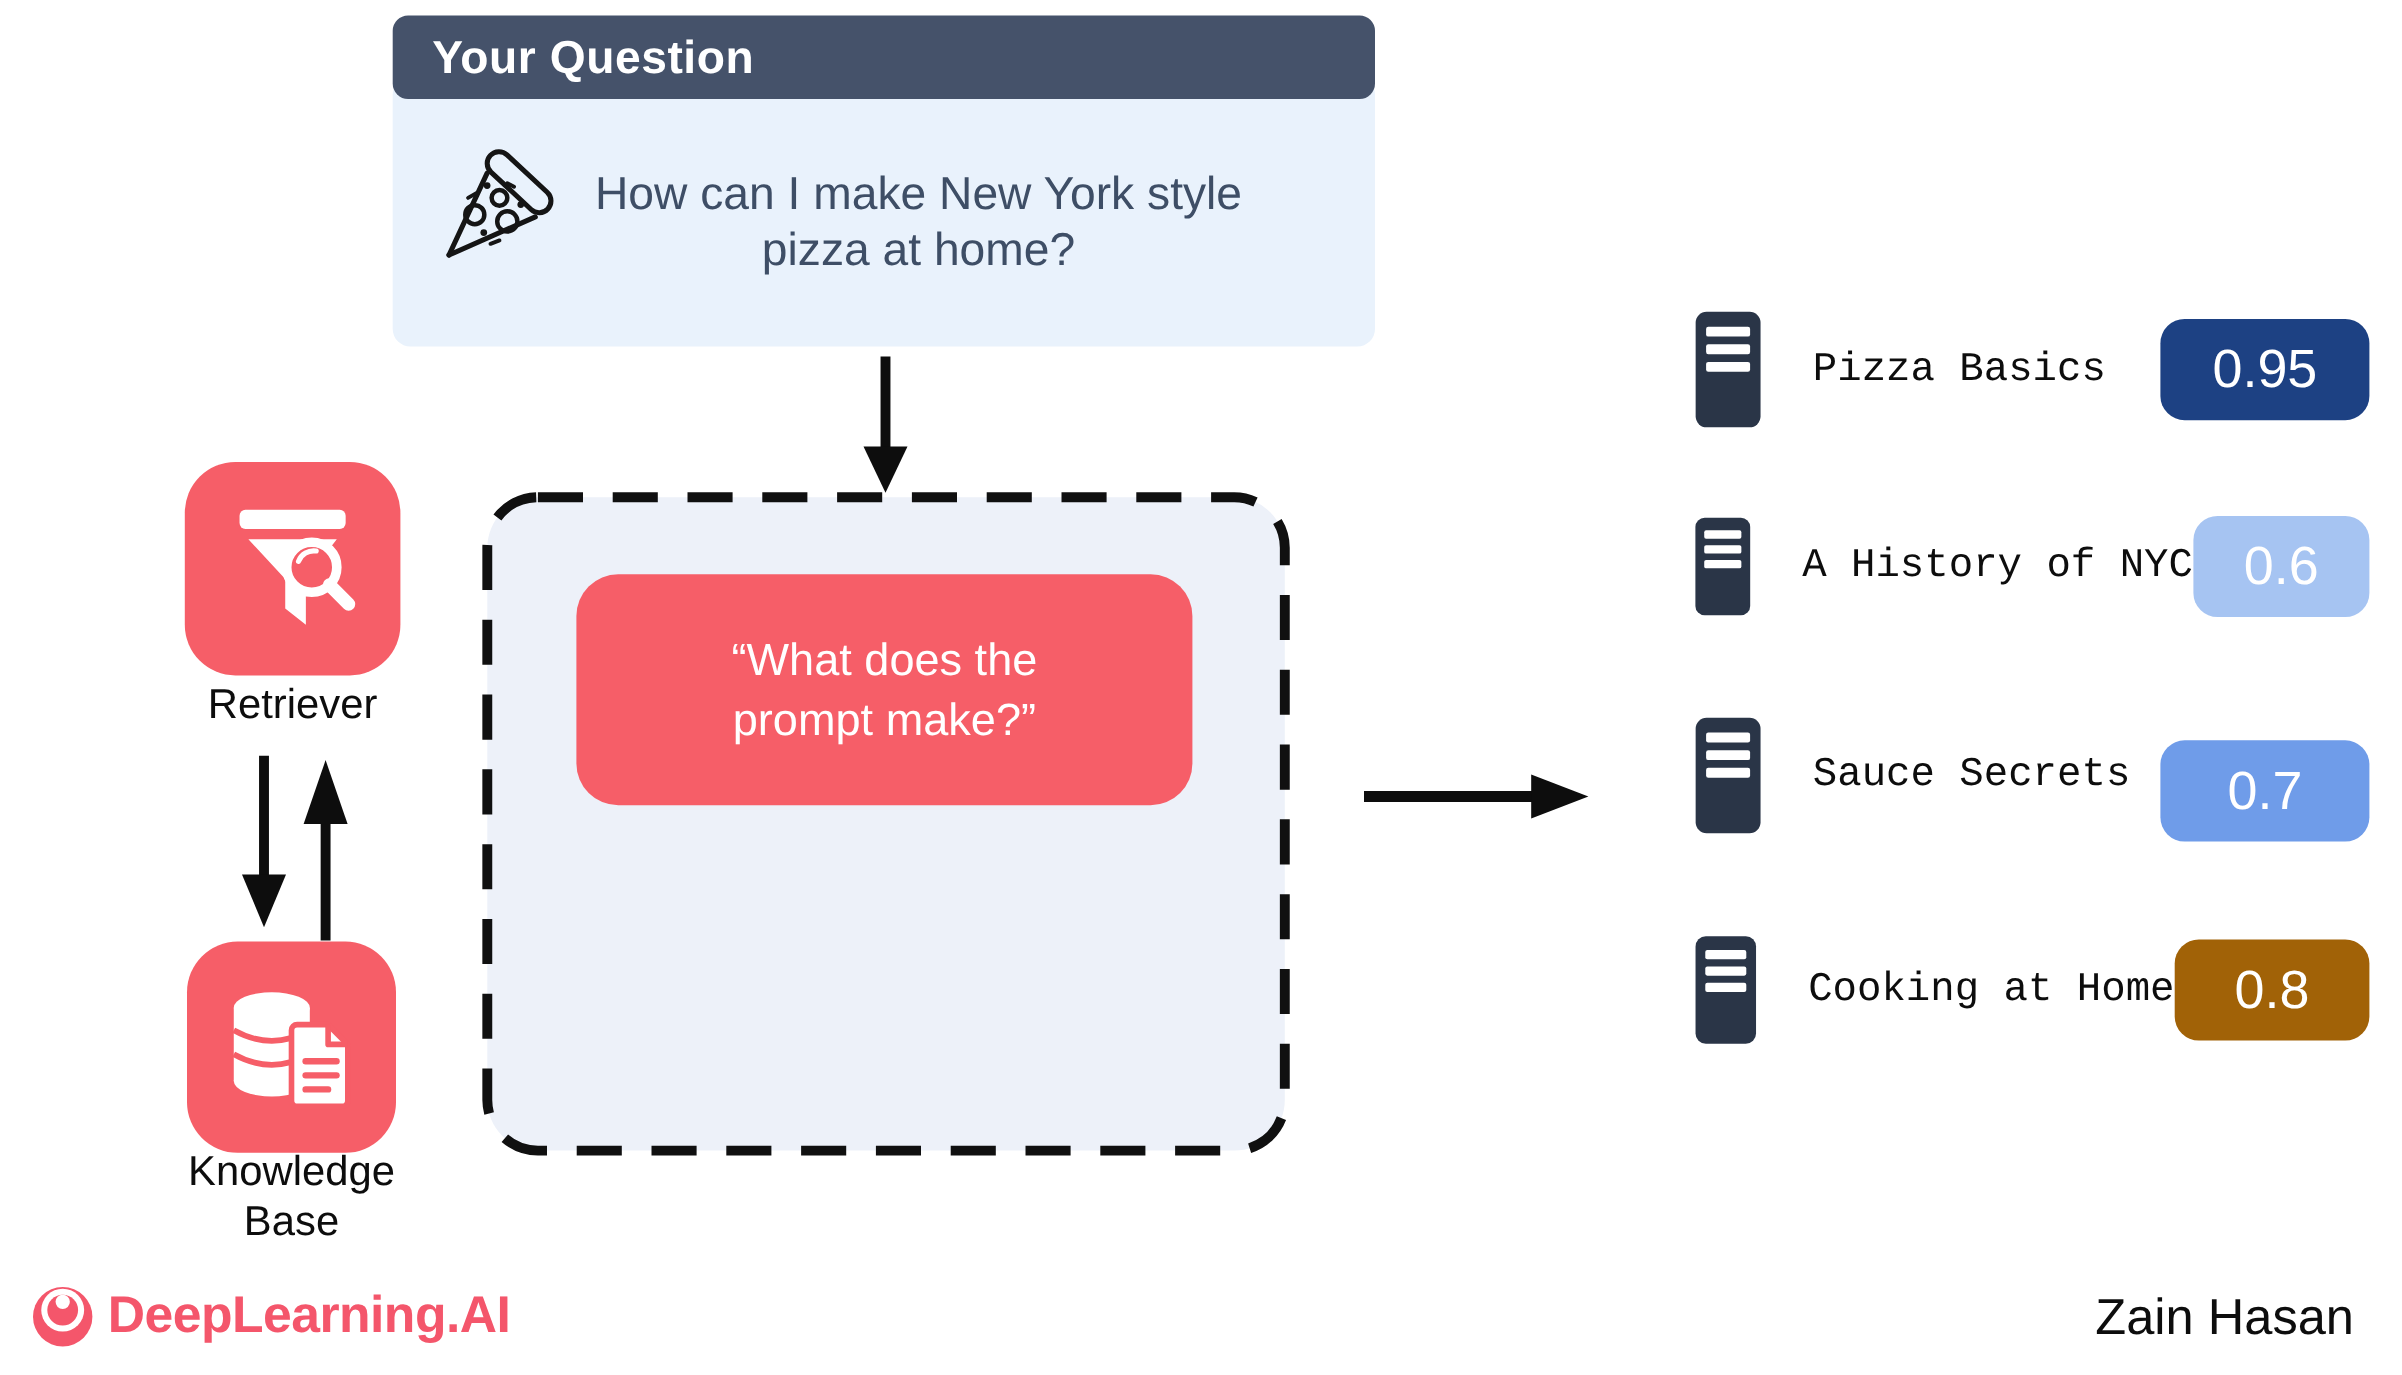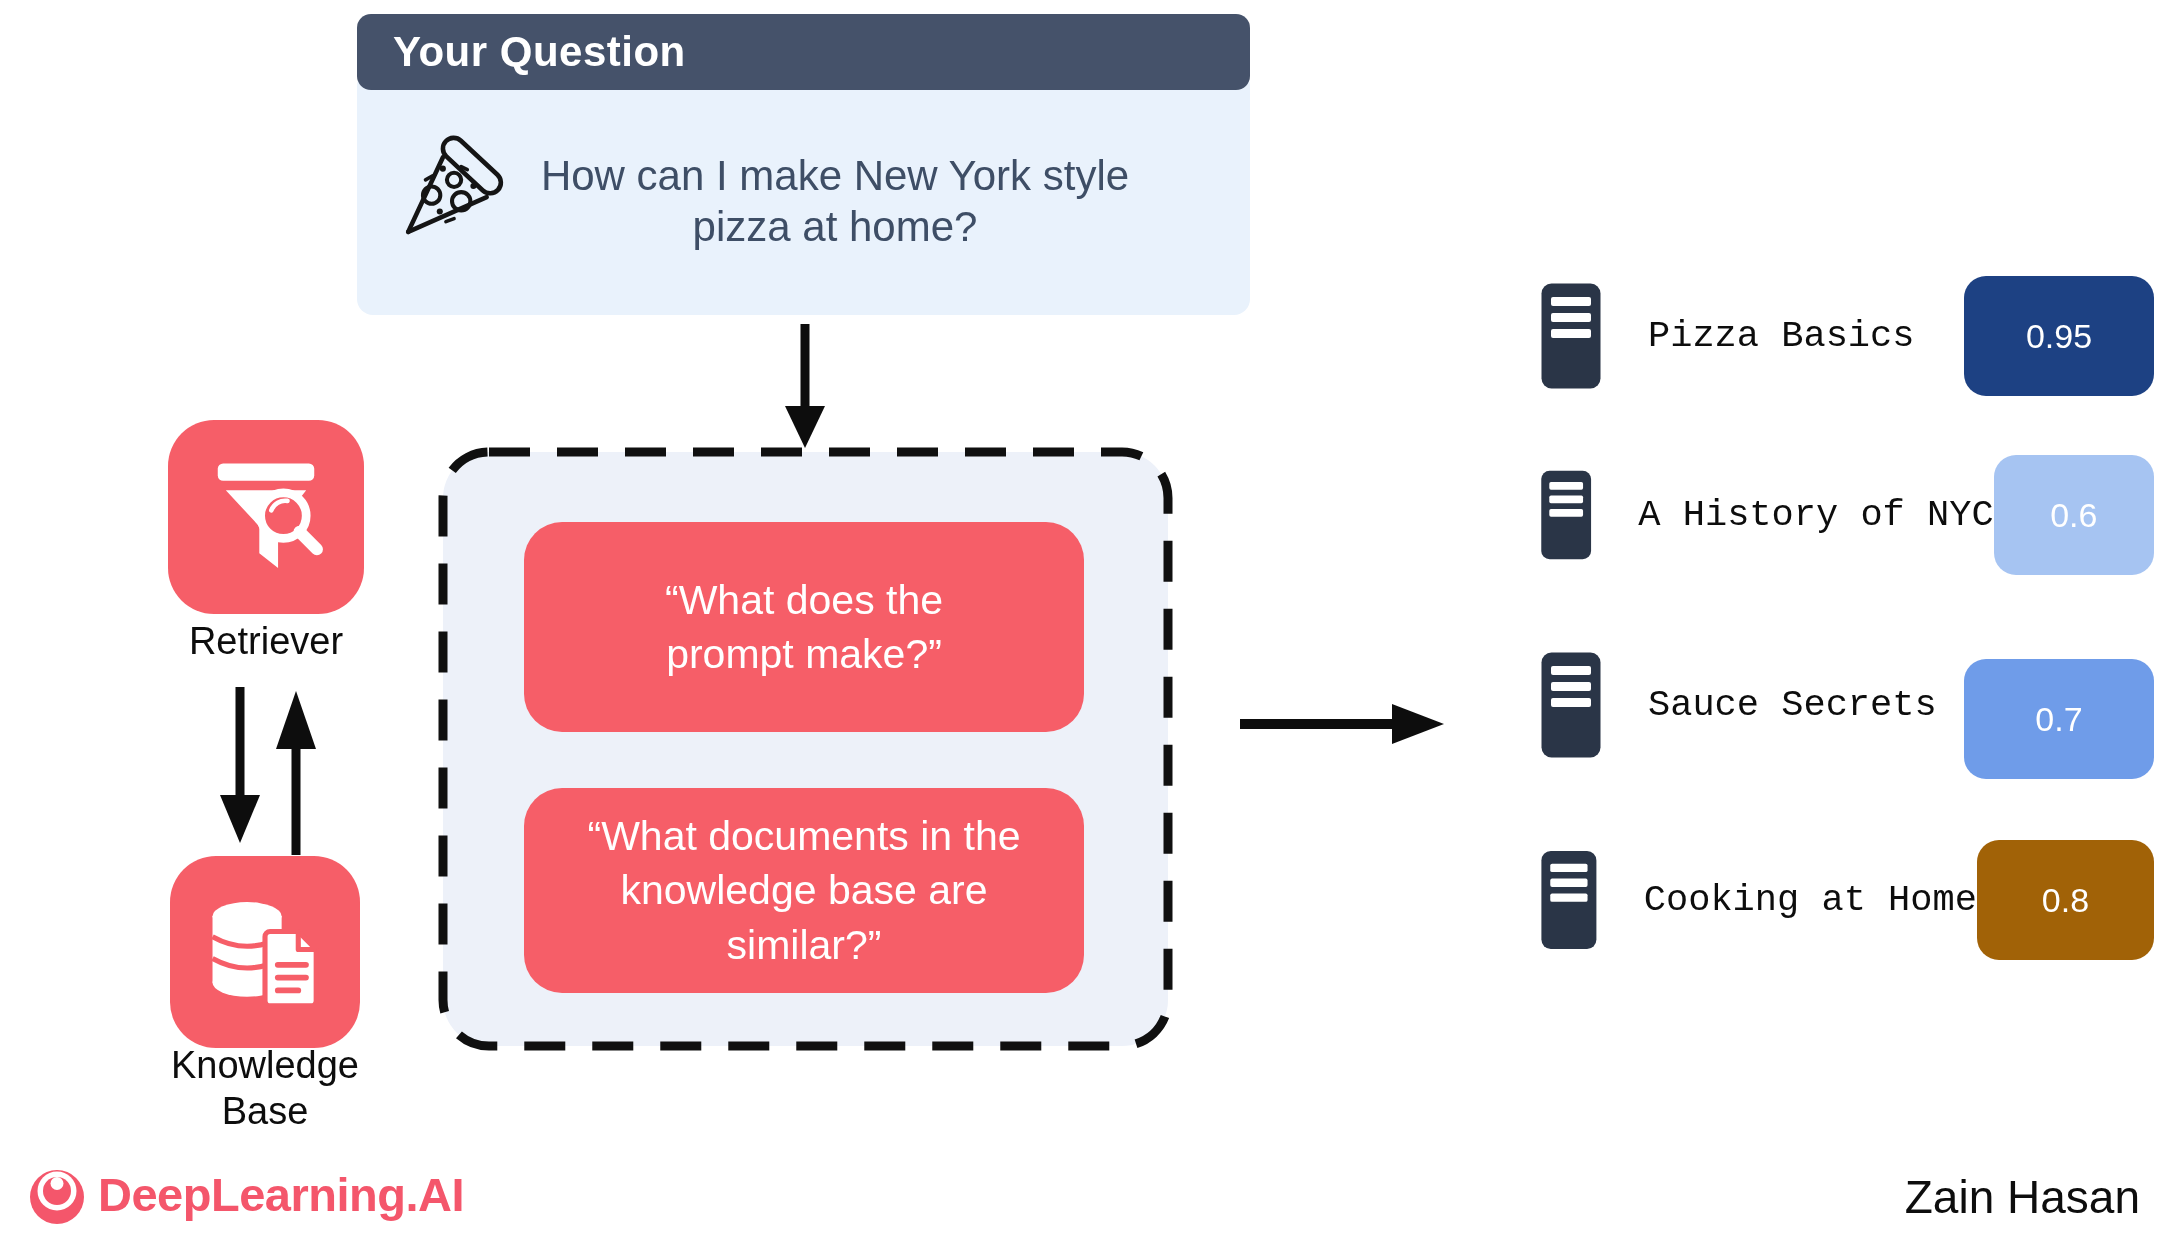--- a/index.html
+++ b/index.html
@@ -53,23 +53,23 @@
   }
   .label-retriever{left:140px;top:618px;width:252px;}
   .label-kb{left:145px;top:1042px;width:240px;}
 
   
   .result-row{
     left:1540px;width:614px;height:120px;display:flex;align-items:center;
   }
   .result-title{margin-left:46px;font-size:37px;color:#0d0d0d;white-space:nowrap;font-family:Liberation Mono, monospace;}
   .score-badge{
-    margin-left:auto;width:190px;height:120px;border-radius:22px;
+    margin-left:auto;width:190px;height:92px;border-radius:22px;
     display:flex;align-items:center;justify-content:center;
-    color:#ffffff;font-size:34px;
+    color:#ffffff;font-size:49px;
   }
 
   
   .logo{left:26px;top:1158px;height:72px;display:flex;align-items:center;gap:8px;}
   .logo-text{font-size:47px;font-weight:700;color:#f4566b;letter-spacing:-.5px;}
   .author{right:44px;top:1170px;font-size:46px;color:#0d0d0d;font-weight:500;}
 </style>
 </head>
 <body>
 
@@ -105,21 +105,20 @@
 
   <svg class="abs" style="left:782px;top:322px" width="46" height="128">
     <line class="arrow-line" x1="23" y1="2" x2="23" y2="88"></line>
     <polygon class="arrow-head" points="3,84 43,84 23,126"></polygon>
   </svg>
 
   <svg class="abs dash-box" width="737" height="606">
     <rect x="6" y="6" width="725" height="594" rx="46" fill="#edf1f9" stroke="#101010" stroke-width="9" stroke-dasharray="41 27"></rect>
   </svg>
   <div class="abs bubble bubble1">“What does the prompt make?”</div>
-  <div class="abs bubble bubble2">“What documents in the knowledge base are similar?”</div>
 
   <div class="abs tile tile-retriever">
     <svg width="134" height="134" viewBox="0 0 100 100">
       <rect x="14" y="10" width="72" height="13" rx="4" fill="#ffffff"></rect>
       <path d="M 20 30 H 80 L 59 57 V 88 L 45 77 V 57 Z" fill="#ffffff"></path>
       <circle cx="63" cy="49" r="17" fill="#f65e68" stroke="#ffffff" stroke-width="6.5"></circle>
       <path d="M 54 45 a 11 11 0 0 1 12 -7" fill="none" stroke="#ffffff" stroke-width="3.5" stroke-linecap="round"></path>
       <line x1="75" y1="61" x2="88" y2="74" stroke="#ffffff" stroke-width="9" stroke-linecap="round"></line>
     </svg>
   </div>

